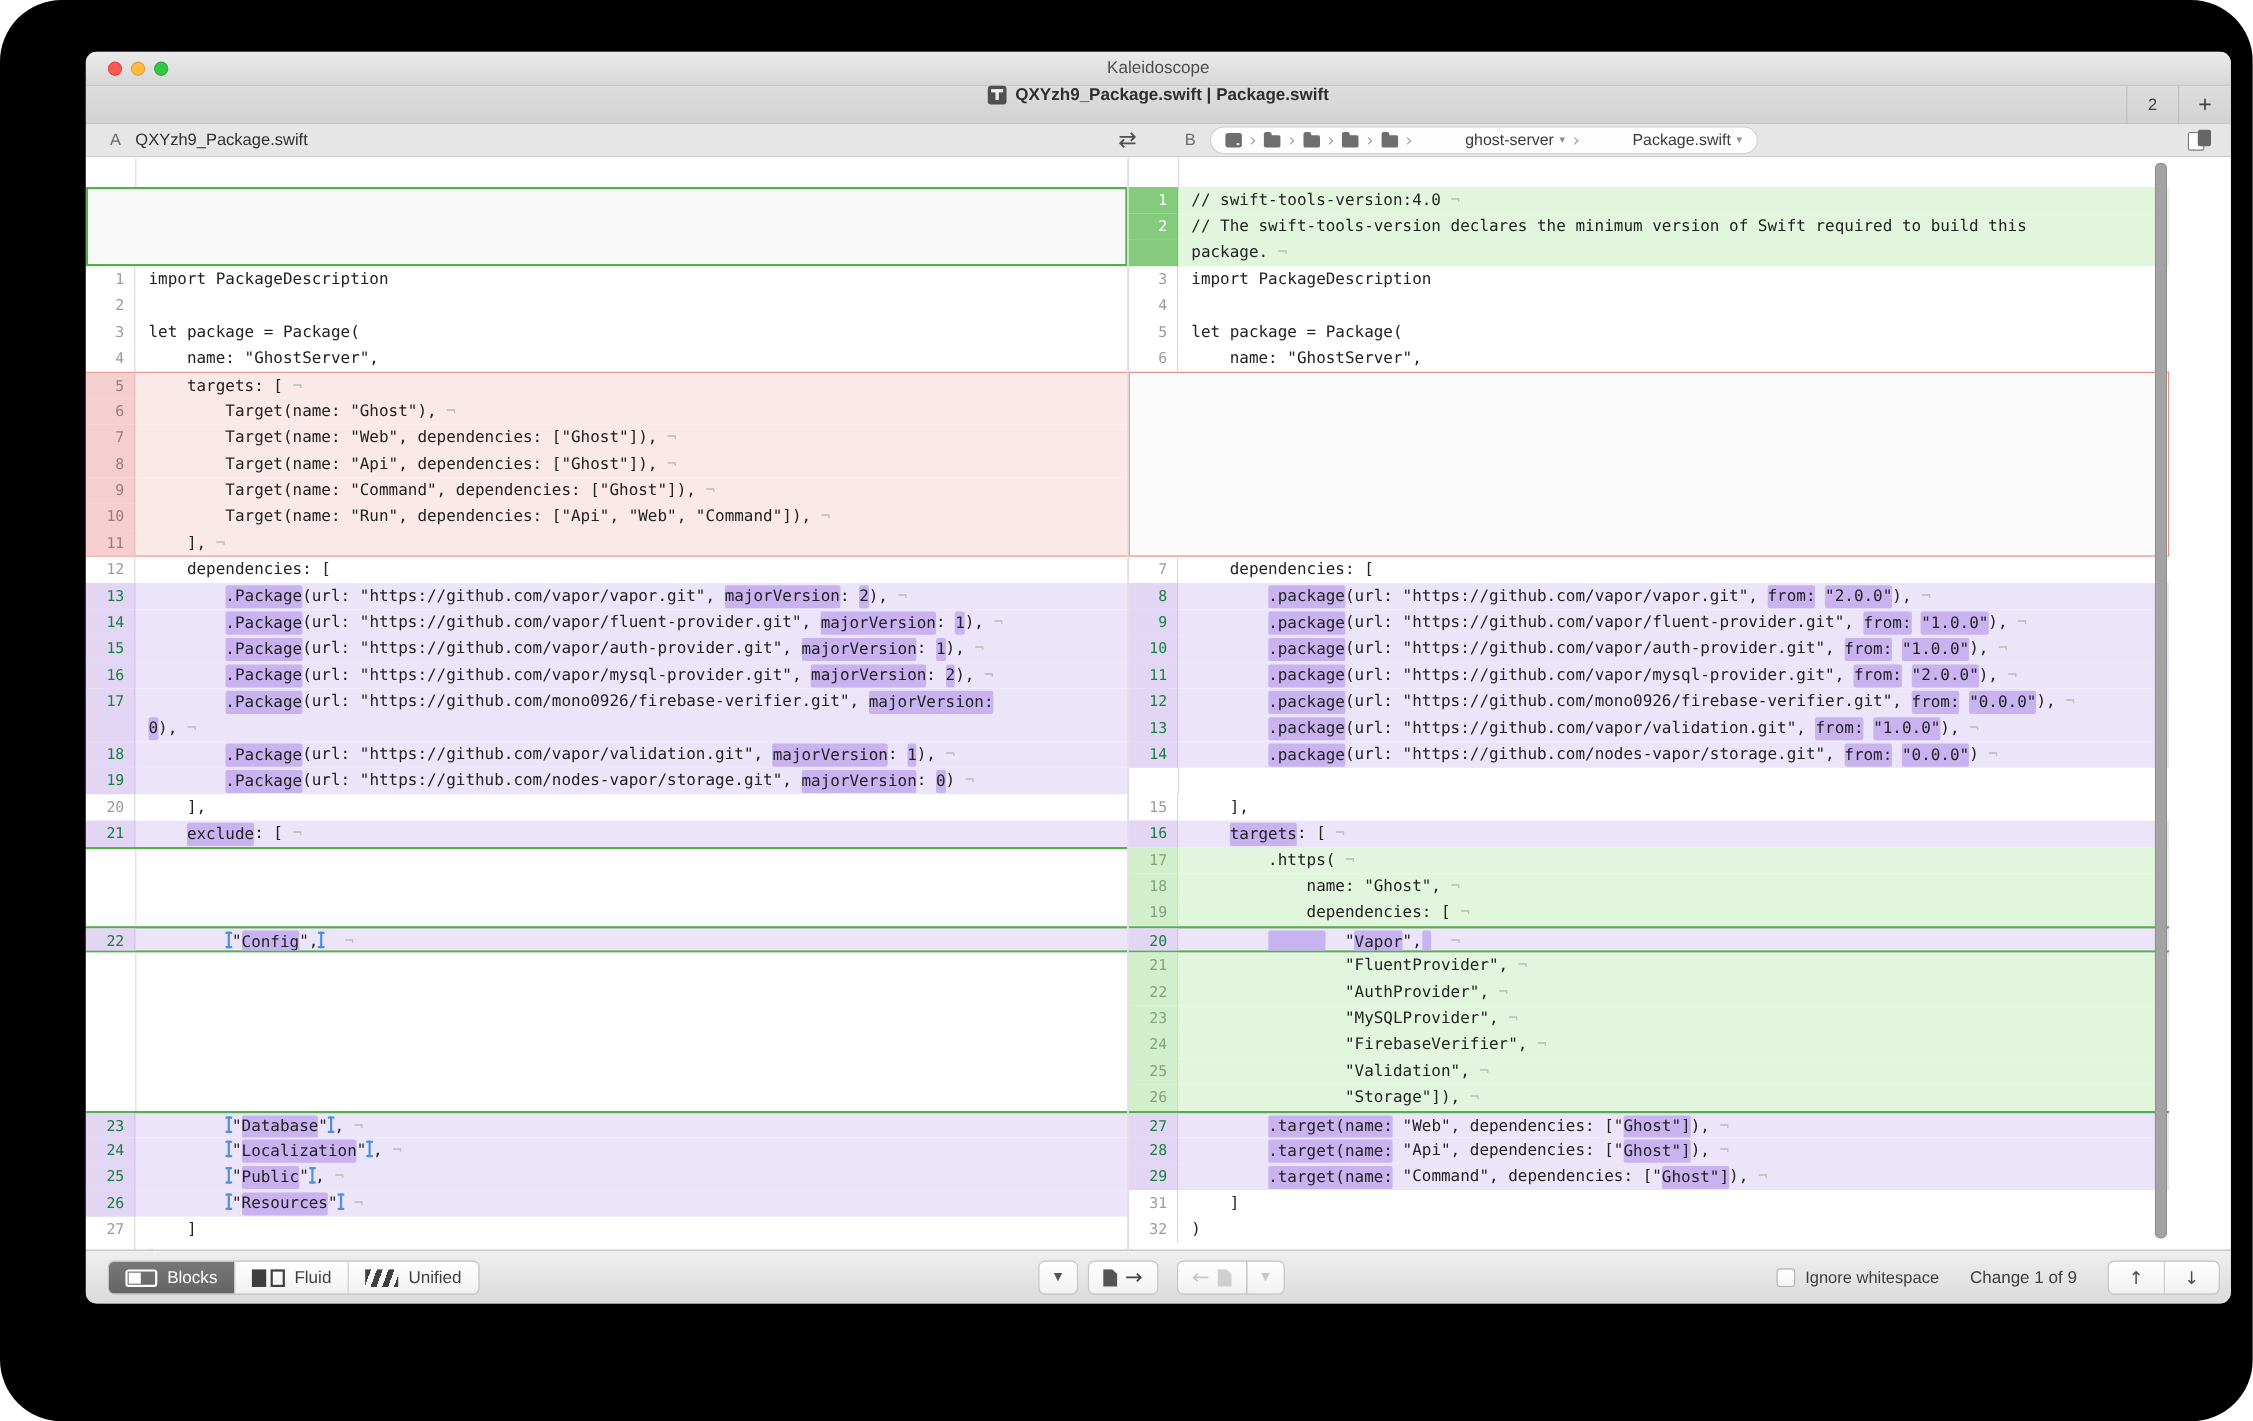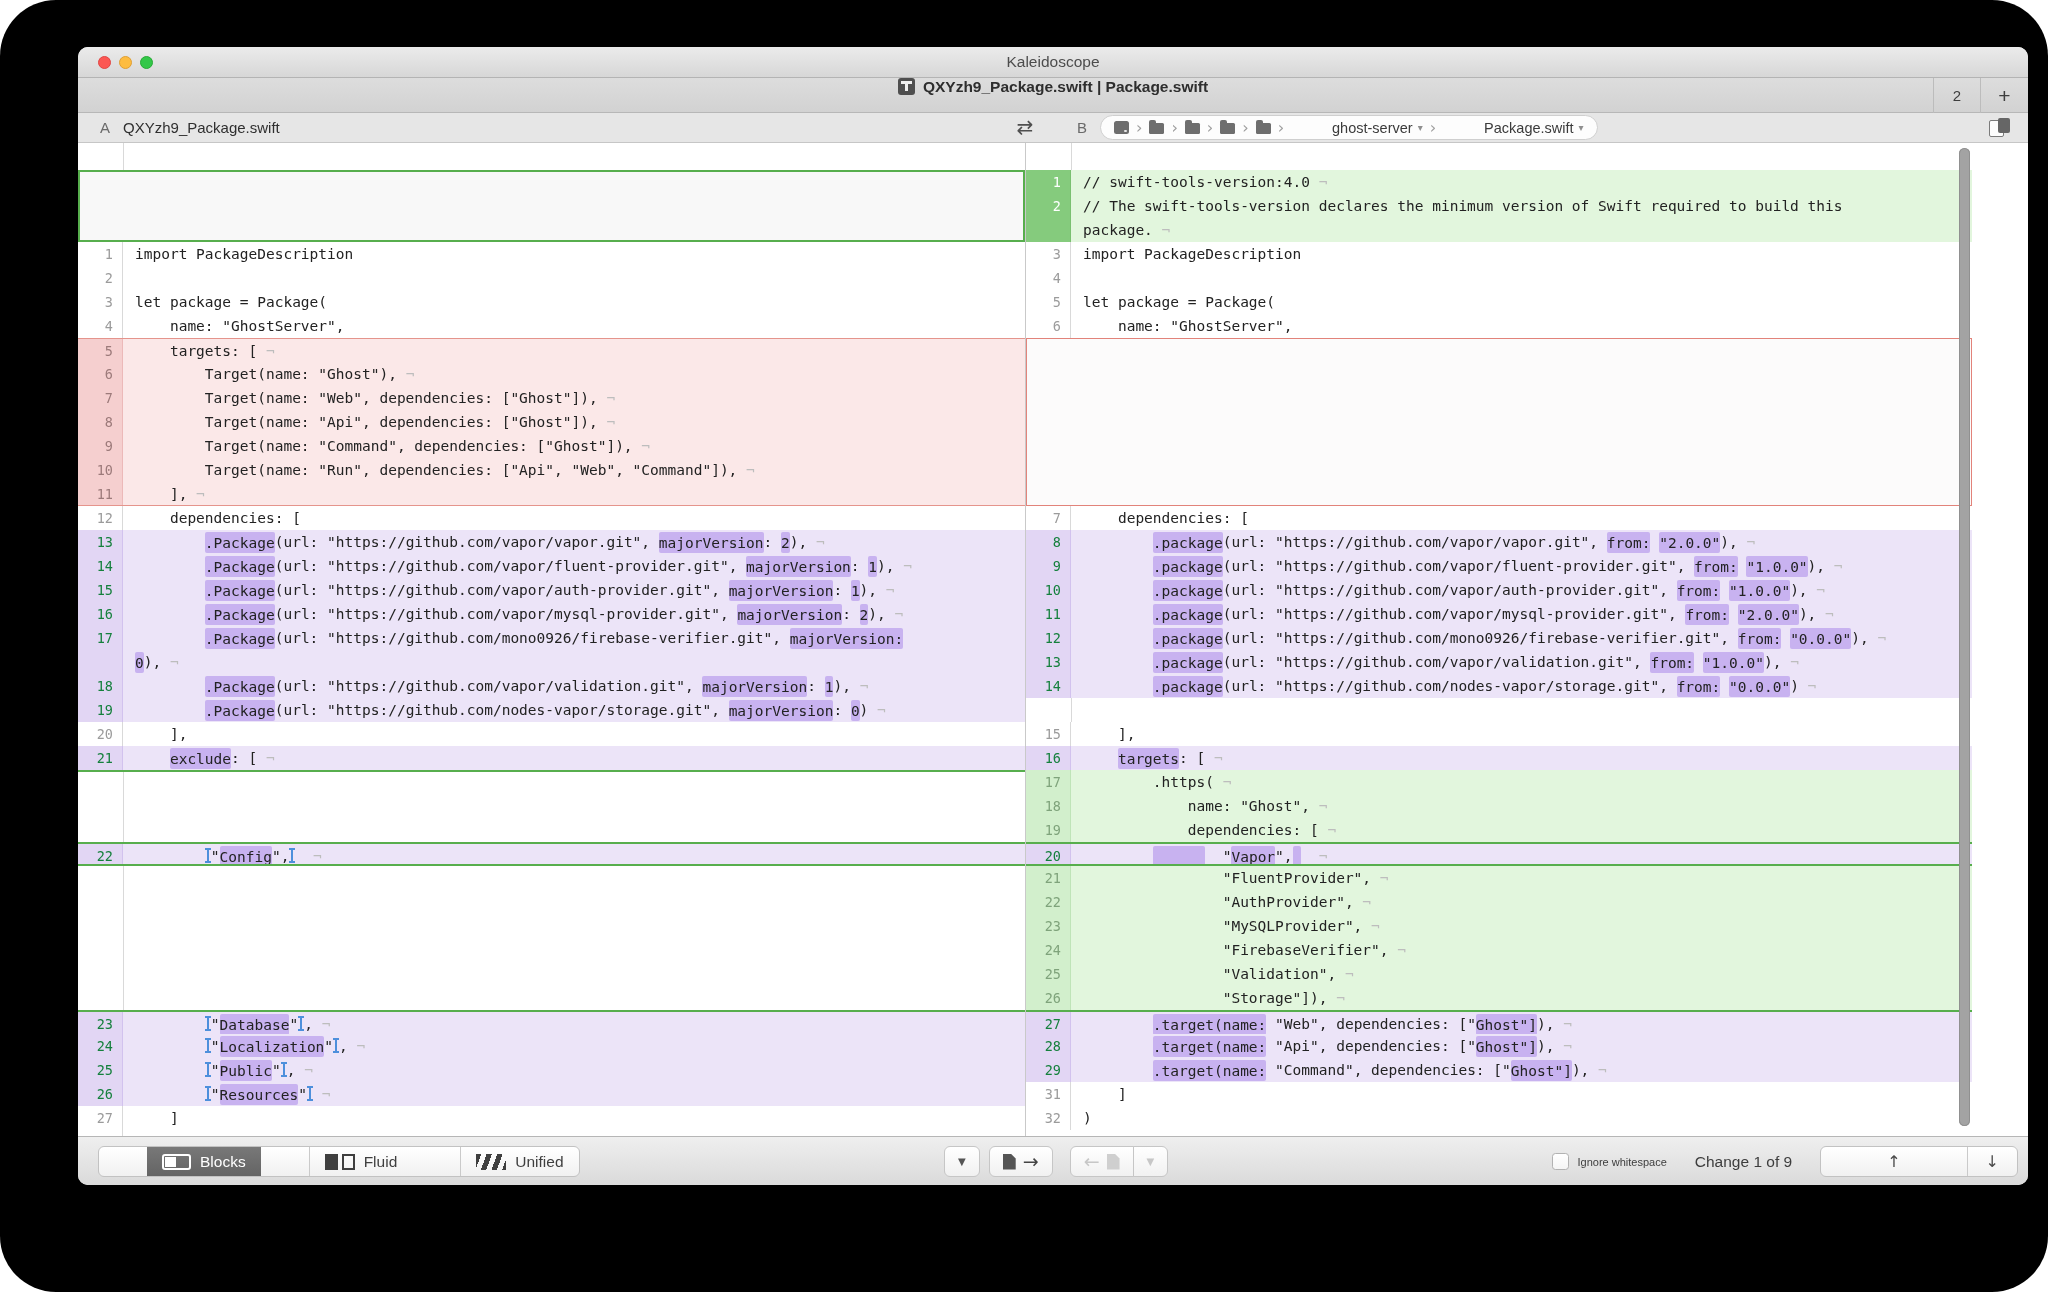--- a/index.html
+++ b/index.html
@@ -74,21 +74,21 @@
   .eol{color:#bdbdbd;}
   .caret{display:inline-block;width:2px;height:15px;background:var(--caret);position:relative;vertical-align:-2px;margin:0 2px;}
   .caret::before,.caret::after{content:"";position:absolute;left:-2px;width:6px;height:2px;background:var(--caret);}
   .caret::before{top:0;}
   .caret::after{bottom:0;}
   .scrollthumb{position:absolute;right:2px;top:5px;bottom:10px;width:11px;border-radius:6px;background:#a3a3a3;box-shadow:inset 0 0 0 1px #909090;}
 
   
   .toolbar{position:relative;height:49px;background:linear-gradient(#efefef,#dadada);border-top:1px solid #b6b6b6;}
   .segctl{display:inline-flex;align-items:stretch;border:1px solid #c2c2c2;border-radius:6px;overflow:hidden;background:linear-gradient(#ffffff,#f1f1f1);height:31px;}
-  .seg{display:flex;align-items:center;gap:9px;padding:0 15px;font-size:15.5px;color:#3f3f3f;border:none;background:transparent;border-left:1px solid #cacaca;font-family:inherit;margin-left:48px;}
+  .seg{display:flex;align-items:center;gap:9px;padding:0 15px;font-size:15.5px;color:#3f3f3f;border:none;background:transparent;border-left:1px solid #cacaca;font-family:inherit;}
   .seg:first-child{border-left:none;}
   .seg.selected{background:linear-gradient(#787878,#646464);color:#fff;}
   .modes{position:absolute;left:20px;top:9px;}
   .icon-blocks{display:inline-block;width:29px;height:16px;border:2px solid currentColor;border-radius:3px;position:relative;}
   .icon-blocks::before{content:"";position:absolute;left:1px;top:1px;bottom:1px;width:11px;background:currentColor;}
   .icon-fluid{display:inline-block;width:30px;height:16px;position:relative;}
   .icon-fluid::before{content:"";position:absolute;left:0;top:0;width:13px;height:16px;background:currentColor;}
   .icon-fluid::after{content:"";position:absolute;right:0;top:0;width:9px;height:12px;border:2px solid currentColor;}
   .icon-unified{display:inline-block;width:30px;height:16px;background:repeating-linear-gradient(110deg,currentColor 0 5px,transparent 5px 10px);}
   .midbtns{position:absolute;left:866px;top:9px;display:flex;align-items:center;gap:9px;}
@@ -96,21 +96,21 @@
   .btngroup{display:inline-flex;margin-left:8px;}
   .btngroup .tbtn{border-radius:0;}
   .btngroup .tbtn:first-child{border-radius:6px 0 0 6px;}
   .btngroup .tbtn:last-child{border-radius:0 6px 6px 0;margin-left:-1px;}
   .tri{font-size:10px;color:#555;font-family:"DejaVu Sans",sans-serif;}
   .arrowch{font-size:19px;color:#444;line-height:1;font-family:"DejaVu Sans",sans-serif;}
   .pg{display:inline-block;width:13px;height:16px;background:#555;clip-path:polygon(0 0,8px 0,13px 5px,13px 16px,0 16px);}
   .tbtn.disabled .tri,.tbtn.disabled .arrowch{color:#c7c7c7;}
   .tbtn.disabled .pg{background:#cfcfcf;}
   .rightctl{position:absolute;right:10px;top:9px;display:flex;align-items:center;gap:28px;}
-  .iw{display:flex;align-items:center;gap:9px;font-size:11px;color:#3d3d3d;}
+  .iw{display:flex;align-items:center;gap:9px;font-size:15px;color:#3d3d3d;}
   .checkbox{display:inline-block;width:17px;height:17px;border:1px solid #b2b2b2;border-radius:3.5px;background:linear-gradient(#ffffff,#f5f5f5);}
   .counter{font-size:15.5px;color:#3d3d3d;text-align:center;}
   .nav .seg{padding:0 18px;font-size:16px;color:#4a4a4a;font-family:"DejaVu Sans",sans-serif;}
 </style>
 </head>
 <body>
 
 <div class="canvas">
   <div class="window">
 

